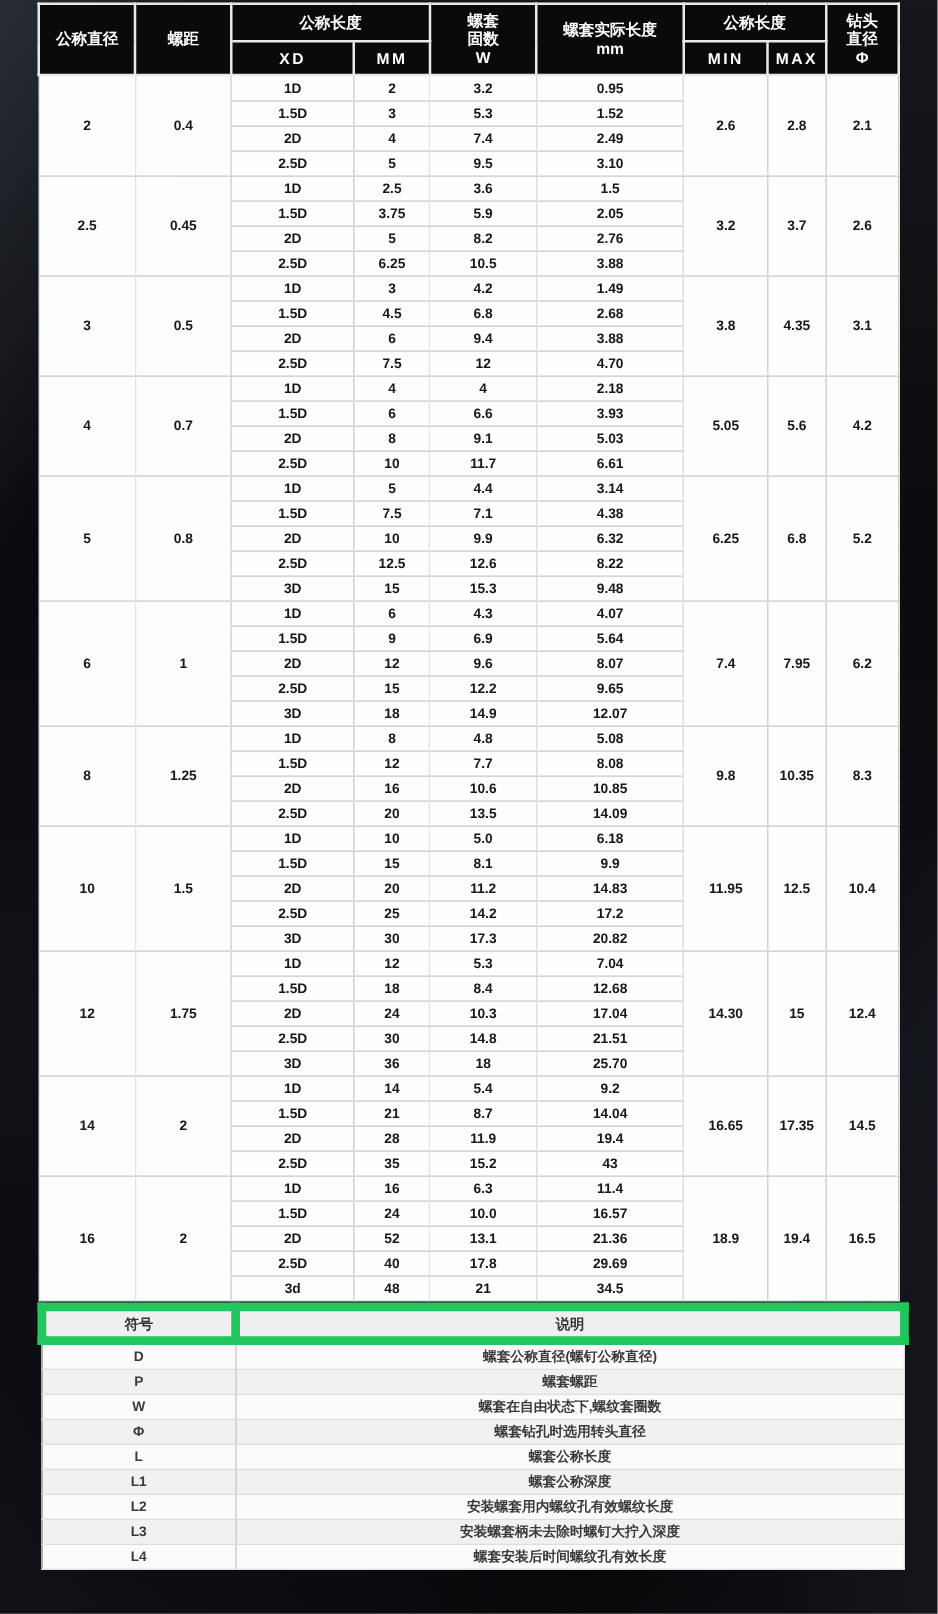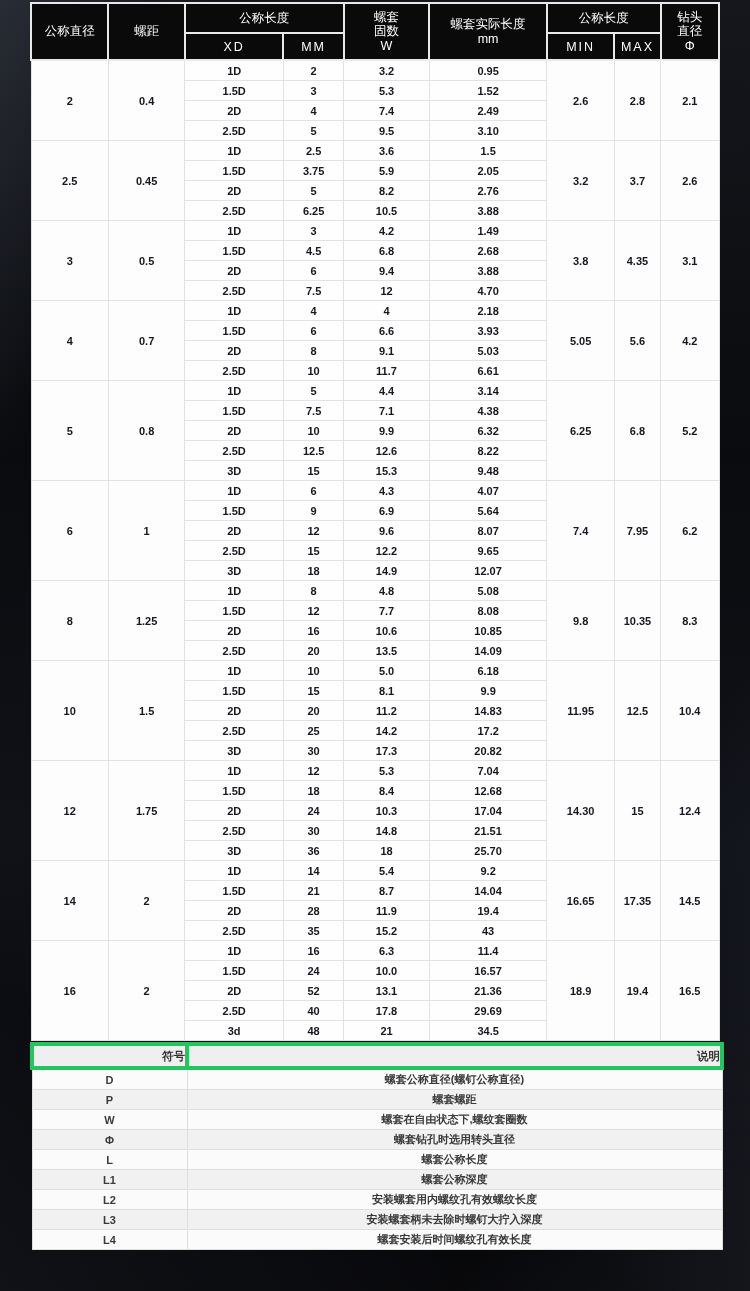--- a/index.html
+++ b/index.html
@@ -10,41 +10,41 @@
       linear-gradient(115deg, rgba(110,120,140,0.22) 0%, rgba(0,0,0,0) 16%),
       linear-gradient(295deg, rgba(90,100,120,0.18) 0%, rgba(0,0,0,0) 22%),
       linear-gradient(25deg, rgba(80,90,110,0.15) 0%, rgba(0,0,0,0) 18%),
       linear-gradient(180deg, #15171c 0%, #0a0b0e 35%, #101218 65%, #050507 100%);
   }
   .sheet{position:absolute;left:30px;top:2px;width:690px;}
   table{border-collapse:collapse;table-layout:fixed;width:690px;}
 
   
   .spec thead th{
-    background:#0a0a0b;color:#fff;font-weight:400;font-size:12.5px;
+    background:#0a0a0b;color:#fff;font-weight:700;font-size:12.5px;
     border:2px solid #e9e9e9;padding:0;vertical-align:middle;text-align:center;
   }
   .spec thead tr:first-child{height:30px;}
   .spec thead tr:last-child{height:27px;}
   .pre{white-space:pre-line;line-height:1.15;}
   .ls{letter-spacing:2px;}
   .spec td{
     background:#fefefe;color:#16161e;font-weight:700;font-size:11px;
     border:1px solid #e2e2e2;text-align:center;padding:0;height:19px;
     vertical-align:middle;
   }
   .spec tr.group-start td{border-top:1px solid #c7c7c7;}
   .spec td.col-merge{background:#fdfdfd;}
 
   
   .legend{margin-top:0;}
   .legend-wrap{position:absolute;left:30px;top:1042px;width:690px;}
   .legend th{
     background:#efefef;color:#333;font-weight:700;font-size:11.5px;
-    border:4px solid #22c55e;height:20px;text-align:right;padding:0;font-family:Liberation Mono, monospace;
+    border:7px solid #22c55e;height:20px;text-align:center;padding:0;font-family:Liberation Mono, monospace;
   }
   .legend td{
     color:#3a3a3a;font-weight:700;font-size:11px;border:1px solid #dedede;
     height:19px;text-align:center;padding:0;background:#fbfbfb;
   }
   .legend tr:nth-child(even) td{background:#f1f1f1;}
 </style>
 </head>
 <body>
 

